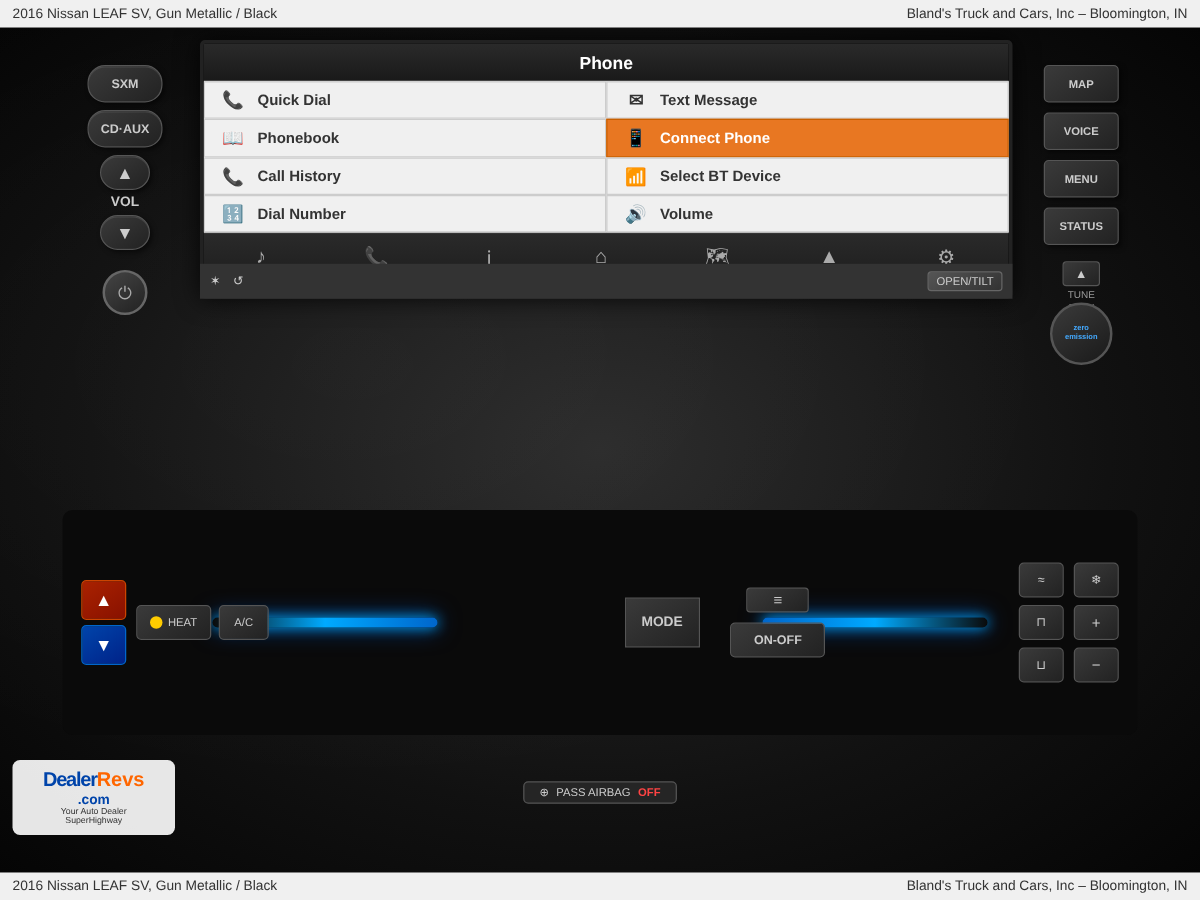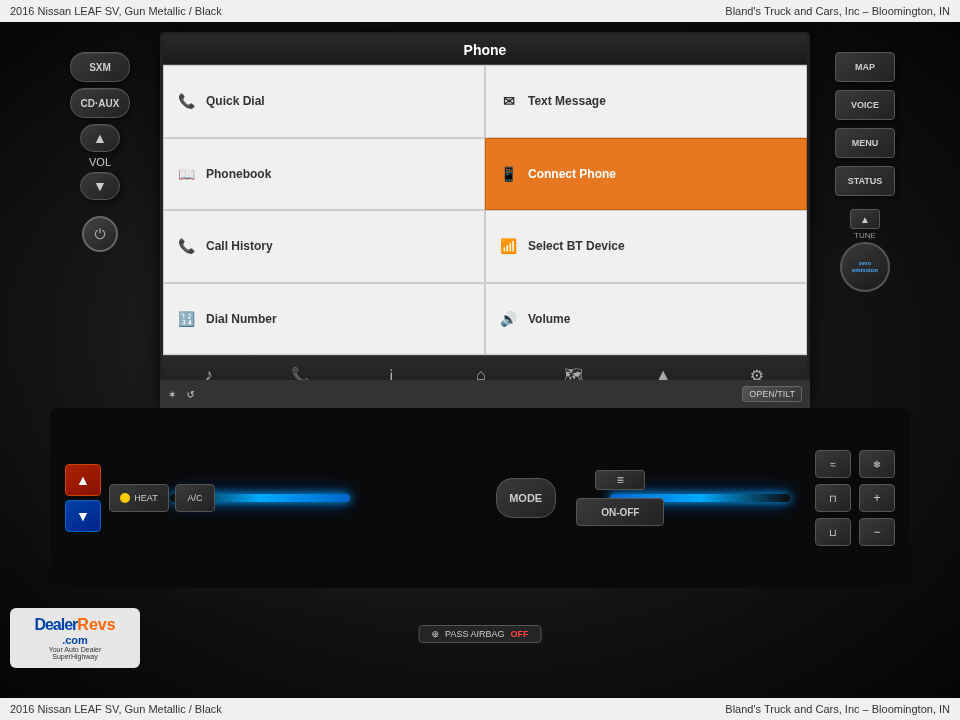--- a/index.html
+++ b/index.html
@@ -73,21 +73,21 @@
 
     .btn-arrow {
       width: 40px;
       height: 28px;
       font-size: 14px;
     }
 
     .vol-label {
       color: #ccc;
       font-size: 11px;
-      font-weight: normal;
+      font-weight: bold;
     }
 
     .power-btn {
       width: 36px;
       height: 36px;
       border-radius: 50%;
       background: linear-gradient(145deg, #444, #222);
       border: 2px solid #666;
       color: #aaa;
       font-size: 14px;
@@ -160,21 +160,21 @@
       font-size: 8px;
       text-align: left;
     }
 
     
     .screen-container {
       position: absolute;
       left: 160px;
       right: 150px;
       top: 10px;
-      height: 376px;
+      height: 207px;
     }
 
     .screen {
       width: 100%;
       height: 100%;
       background: #000;
       border-radius: 4px;
       border: 3px solid #222;
       overflow: hidden;
       position: relative;
@@ -403,21 +403,21 @@
       display: flex;
       align-items: center;
       justify-content: center;
     }
 
     .mode-btn {
       position: absolute;
       left: 130px;
       background: linear-gradient(145deg, #3a3a3a, #222);
       border: 1px solid #555;
-      border-radius: 16px;
+      border-radius: 0;
       color: #ccc;
       font-size: 11px;
       font-weight: bold;
       width: 60px;
       height: 40px;
       cursor: pointer;
       display: flex;
       align-items: center;
       justify-content: center;
     }
@@ -432,21 +432,21 @@
       font-size: 14px;
       font-weight: bold;
       cursor: pointer;
       display: flex;
       align-items: center;
       justify-content: center;
       box-shadow: 0 4px 10px rgba(0,0,0,0.7), inset 0 1px 0 rgba(255,255,255,0.1);
     }
 
     .on-off-btn {
-      width: 88px;
+      width: 76px;
       height: 28px;
       background: linear-gradient(145deg, #3a3a3a, #222);
       border: 1px solid #555;
       border-radius: 4px;
       color: #ccc;
       font-size: 10px;
       font-weight: bold;
       cursor: pointer;
       display: flex;
       align-items: center;

